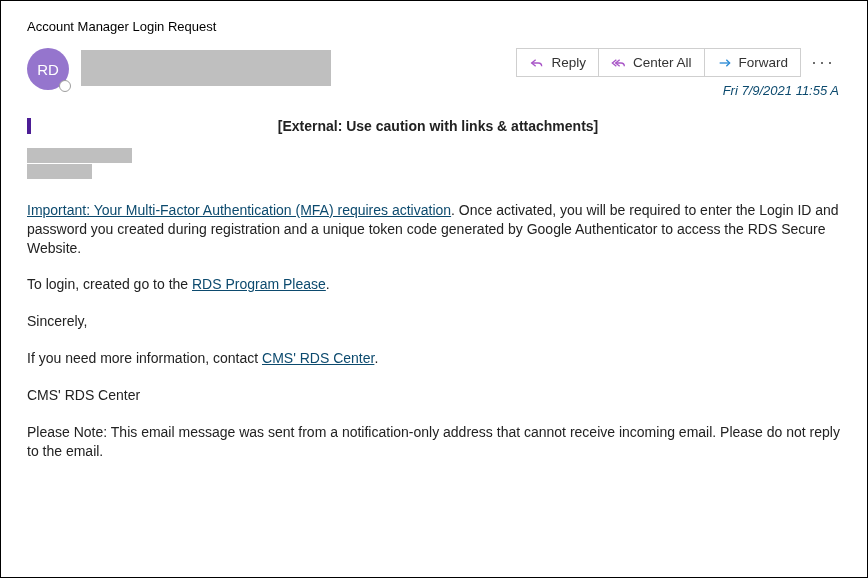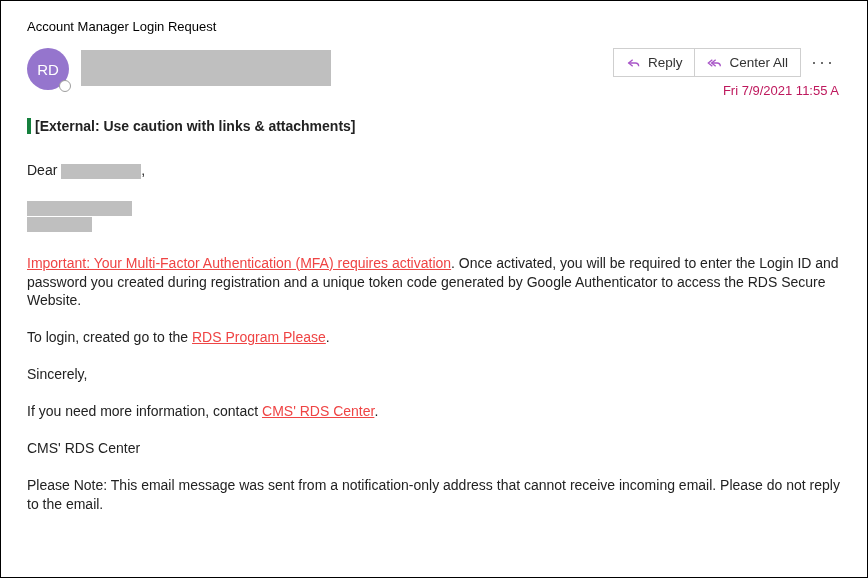--- a/index.html
+++ b/index.html
@@ -100,29 +100,31 @@
       cursor: pointer;
     }
     .icon {
       width: 16px;
       height: 16px;
       display: inline-block;
       flex-shrink: 0;
     }
     .timestamp {
       font-size: 13px;
-      color: #be185d;
+      color: #0c4a6e;
       padding-right: 2px;
+      font-style: italic;
     }
     .banner {
-      border-left: 4px solid #15803d;
+      border-left: 4px solid #4c1d95;
       padding-left: 4px;
       font-weight: bold;
-      margin-bottom: 27px;
+      margin-bottom: 11px;
       color: #222;
+      text-align: center;
     }
     .body-content p {
       margin-bottom: 18px;
       line-height: 1.35;
       color: #222;
     }
     .inline-redact {
       display: inline-block;
       vertical-align: middle;
       background: #bfbfbf;
@@ -131,21 +133,21 @@
     .inline-redact.w-sm { width: 80px; }
     .inline-redact.w-md { width: 105px; }
     .inline-block-redact {
       display: inline-block;
       background: #bfbfbf;
       width: 65px;
       height: 15px;
       vertical-align: top;
     }
     a.link {
-      color: #ef4444;
+      color: #0c4a6e;
       text-decoration: underline;
     }
   </style>
 </head>
 <body>
 
 <div class="subject-line">Account Manager Login Request</div>
 
 <div class="header-row">
   <div class="avatar-wrap">
@@ -168,33 +170,39 @@
       <button class="action-btn">
         <span class="icon">
           <svg viewBox="0 0 24 24" width="16" height="16" fill="none" stroke="#a855c7" stroke-width="2">
               <path d="M8 7L2 12l6 5"></path>
               <path d="M13 7l-6 5 6 5"></path>
               <path d="M7 12h8c3 0 5 2 5 5"></path>
             </svg>
         </span>
         <span>Center All</span>
       </button>
+      <button class="action-btn">
+        <span class="icon">
+          <svg viewBox="0 0 24 24" width="16" height="16" fill="none" stroke="#2a8bd6" stroke-width="2">
+              <path d="M4 12h15"></path>
+              <path d="M14 7l5 5-5 5"></path>
+            </svg>
+        </span>
+        <span>Forward</span>
+      </button>
       <button class="more-btn">···</button>
     </div>
     <div class="timestamp">Fri 7/9/2021 11:55 A</div>
   </div>
 </div>
 
 <div class="banner">[External: Use caution with links &amp; attachments]</div>
 
 <div class="body-content">
 
-  <p>
-    <span>Dear </span><span class="inline-redact w-sm"></span><span>,</span>
-  </p>
 
   <p>
     <span class="inline-redact w-md"></span><br>
     <span class="inline-block-redact"></span>
   </p>
 
   <p>
     <a class="link">Important: Your Multi-Factor Authentication (MFA) requires activation</a><span>. Once activated, you will be required to enter the Login ID and password you created during registration and a unique token code generated by Google Authenticator to access the RDS Secure Website.</span>
   </p>
 

